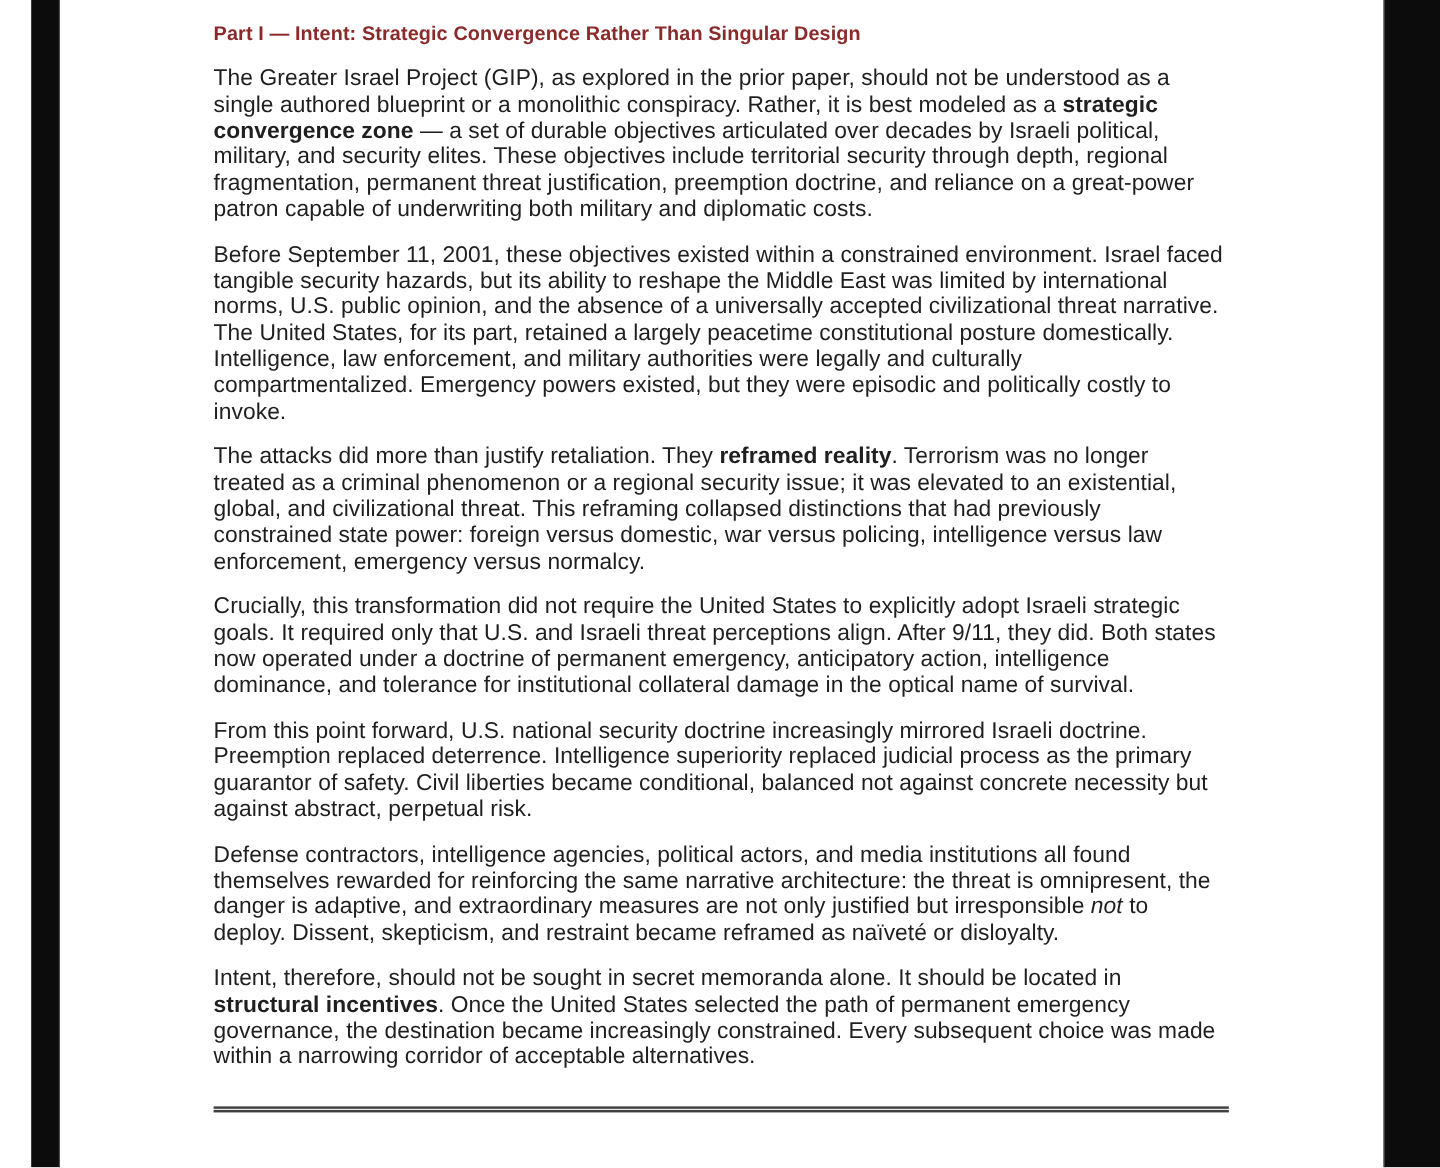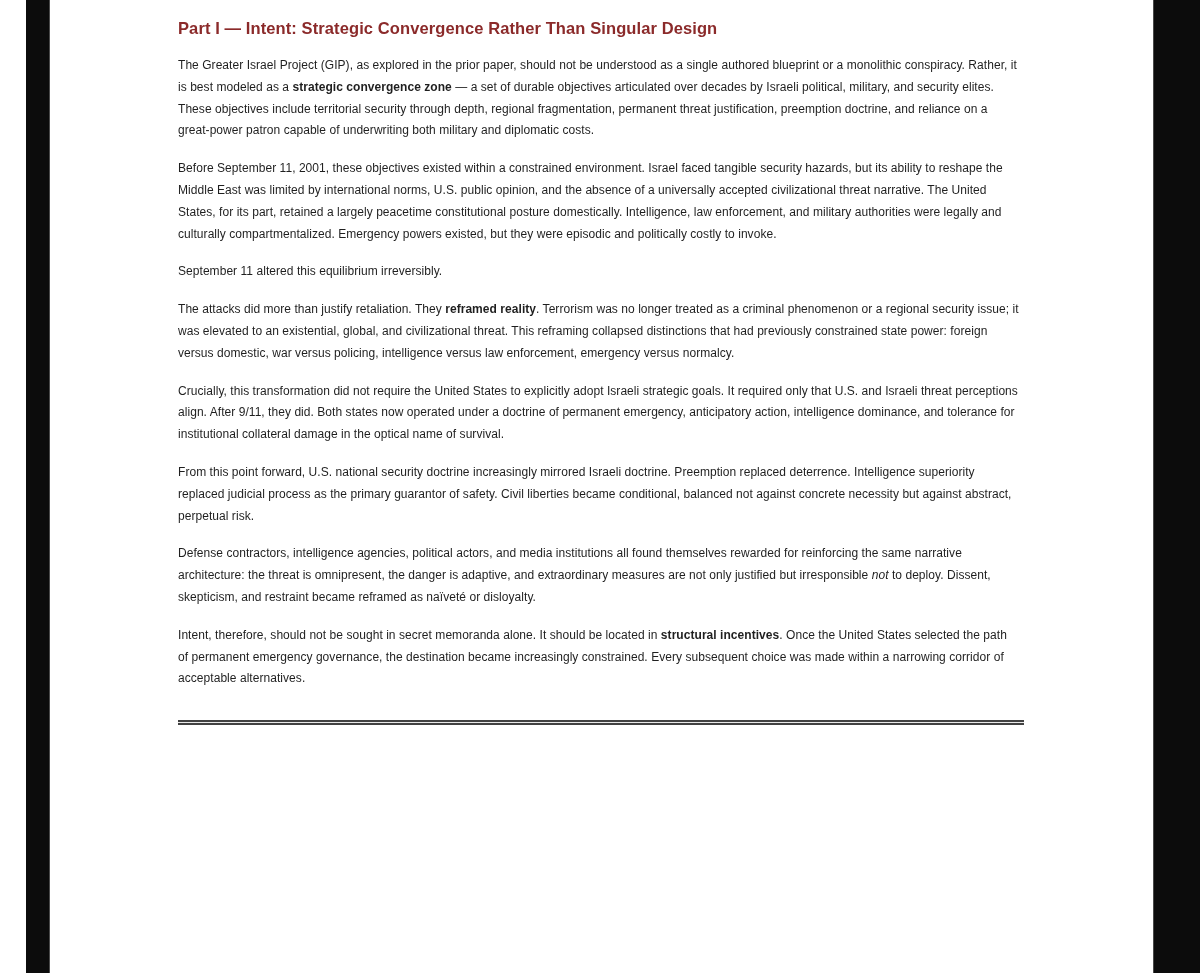--- a/index.html
+++ b/index.html
@@ -29,21 +29,21 @@
   }
   .heading {
     margin: 17px 0 16px 0;
     font-size: 16.5px;
     line-height: 22px;
     font-weight: 600;
     letter-spacing: 0.1px;
   }
   .para {
     margin: 0 4px 16px 0;
-    font-size: 12px;
+    font-size: 19px;
     line-height: 21.8px;
     letter-spacing: 0.05px;
   }
   .para .bold   { font-weight: 700; }
   .para .italic { font-style: italic; }
   .divider {
     margin-top: 30px;
     height: 1px;
     border-top: 2px solid #414141;
     border-bottom: 2px solid #414141;
@@ -56,21 +56,20 @@
 <div class="screen">
   <div class="frame-bar left" style="background: rgb(12, 12, 12);"></div>
   <div class="frame-bar right" style="background: rgb(12, 12, 12);"></div>
 
   <div class="doc" style="color: rgb(31, 31, 31);">
     <h2 class="heading" style="color: rgb(139, 42, 42);">Part I — Intent: Strategic Convergence Rather Than Singular Design</h2>
 
     <div>
         <p class="para"><span>The Greater Israel Project (GIP), as explored in the prior paper, should not be understood as a single authored blueprint or a monolithic conspiracy. Rather, it is best modeled as a </span><span class="bold">strategic convergence zone</span><span> — a set of durable objectives articulated over decades by Israeli political, military, and security elites. These objectives include territorial security through depth, regional fragmentation, permanent threat justification, preemption doctrine, and reliance on a great-power patron capable of underwriting both military and diplomatic costs.</span></p>
         <p class="para"><span>Before September 11, 2001, these objectives existed within a constrained environment. Israel faced tangible security hazards, but its ability to reshape the Middle East was limited by international norms, U.S. public opinion, and the absence of a universally accepted civilizational threat narrative. The United States, for its part, retained a largely peacetime constitutional posture domestically. Intelligence, law enforcement, and military authorities were legally and culturally compartmentalized. Emergency powers existed, but they were episodic and politically costly to invoke.</span></p>
-        <p class="para"><span>September 11 altered this equilibrium irreversibly.</span></p>
         <p class="para"><span>The attacks did more than justify retaliation. They </span><span class="bold">reframed reality</span><span>. Terrorism was no longer treated as a criminal phenomenon or a regional security issue; it was elevated to an existential, global, and civilizational threat. This reframing collapsed distinctions that had previously constrained state power: foreign versus domestic, war versus policing, intelligence versus law enforcement, emergency versus normalcy.</span></p>
         <p class="para"><span>Crucially, this transformation did not require the United States to explicitly adopt Israeli strategic goals. It required only that U.S. and Israeli threat perceptions align. After 9/11, they did. Both states now operated under a doctrine of permanent emergency, anticipatory action, intelligence dominance, and tolerance for institutional collateral damage in the optical name of survival.</span></p>
         <p class="para"><span>From this point forward, U.S. national security doctrine increasingly mirrored Israeli doctrine. Preemption replaced deterrence. Intelligence superiority replaced judicial process as the primary guarantor of safety. Civil liberties became conditional, balanced not against concrete necessity but against abstract, perpetual risk.</span></p>
         <p class="para"><span>Defense contractors, intelligence agencies, political actors, and media institutions all found themselves rewarded for reinforcing the same narrative architecture: the threat is omnipresent, the danger is adaptive, and extraordinary measures are not only justified but irresponsible </span><span class="italic">not</span><span> to deploy. Dissent, skepticism, and restraint became reframed as naïveté or disloyalty.</span></p>
         <p class="para"><span>Intent, therefore, should not be sought in secret memoranda alone. It should be located in </span><span class="bold">structural incentives</span><span>. Once the United States selected the path of permanent emergency governance, the destination became increasingly constrained. Every subsequent choice was made within a narrowing corridor of acceptable alternatives.</span></p>
       </div>
 
     <div class="divider" style="border-top-color: rgb(65, 65, 65); border-bottom-color: rgb(65, 65, 65);"></div>
   </div>
 </div>

